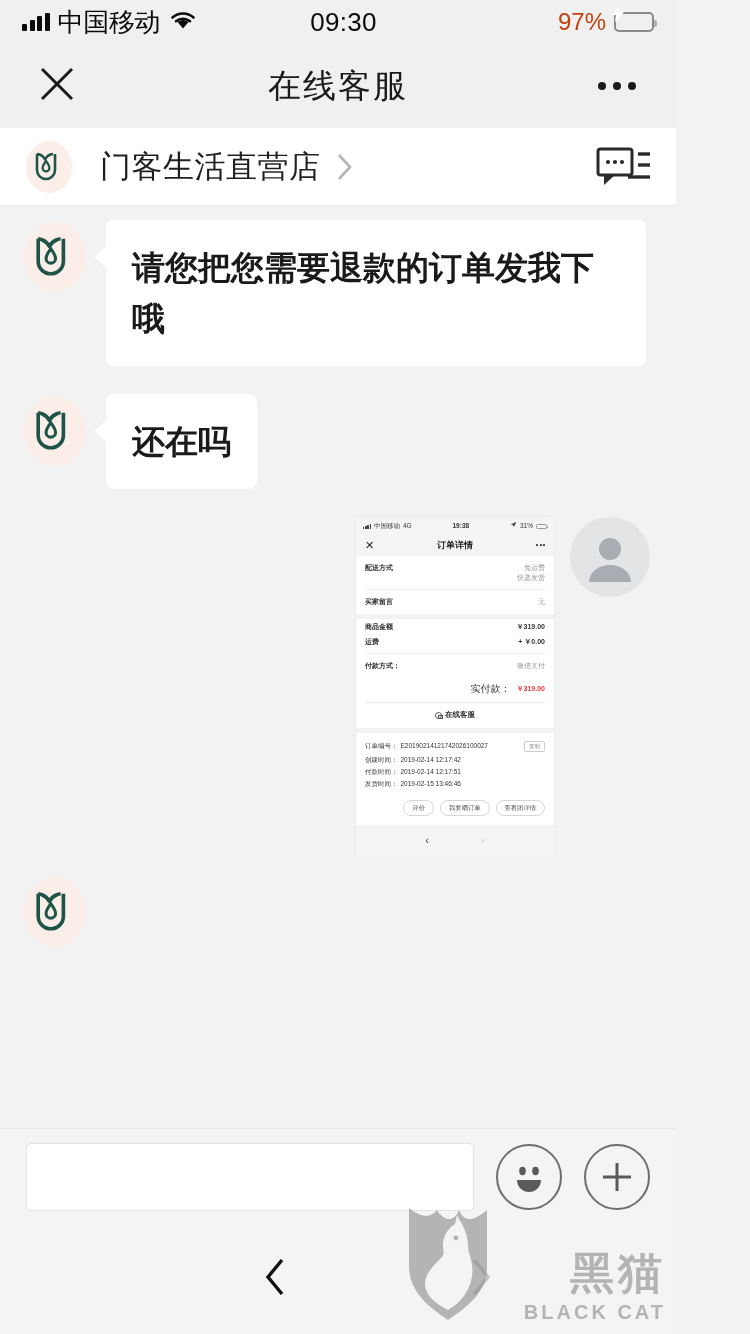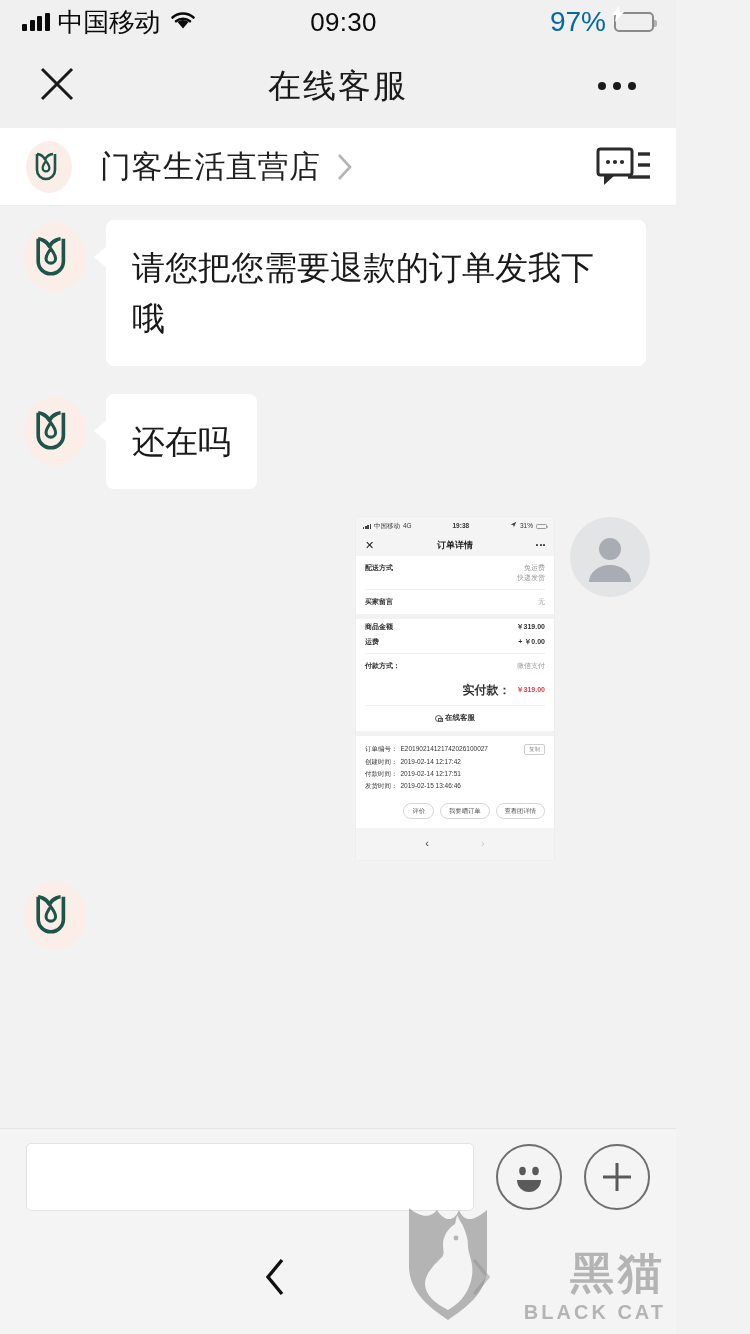--- a/index.html
+++ b/index.html
@@ -17,21 +17,21 @@
     display: flex; align-items: center; justify-content: space-between;
     padding: 0 22px; position: relative;
   }
   .sb-left { display: flex; align-items: center; gap: 8px; }
   .sb-carrier { font-size: 26px; color: #0b0b0b; letter-spacing: -0.3px; }
   .sb-center {
     position: absolute; left: 11px; right: 0; text-align: center;
     font-size: 26px; color: #0b0b0b; font-weight: 400; letter-spacing: 0.3px;
   }
   .sb-right { display: flex; align-items: center; gap: 8px; position: relative; z-index: 2;}
-  .sb-batt-text { font-size: 28px; color: #0369a1; }
+  .sb-batt-text { font-size: 24px; color: #c2410c; }
   .signal { display: flex; align-items: flex-end; gap: 2.5px; height: 18px; }
   .signal i { display: block; width: 5px; background: #0b0b0b; border-radius: 1px; }
   .signal i:nth-child(1) { height: 7px; }
   .signal i:nth-child(2) { height: 11px; }
   .signal i:nth-child(3) { height: 15px; }
   .signal i:nth-child(4) { height: 18px; }
   .battery {
     width: 40px; height: 20px; border: 2px solid #8a8a8a; border-radius: 5px;
     position: relative; padding: 2px;
   }
@@ -75,21 +75,21 @@
   .chat {
     position: absolute; top: 206px; left: 0; right: 0; bottom: 206px;
     background: #f2f2f2; overflow: hidden; padding: 14px 0 0 0;
   }
   .row { display: flex; align-items: flex-start; padding: 0 24px; margin-bottom: 28px; }
   .avatar {
     width: 62px; height: 70px; border-radius: 50%; background: #fbeee8;
     display:flex; align-items:center; justify-content:center; flex:0 0 auto;
     margin-top: 2px;
   }
-  .bubble-wrap { position: relative; margin-left: 20px; max-width: 540px; }
+  .bubble-wrap { position: relative; margin-left: 20px; max-width: 540px; font-weight: bold; }
   .bubble {
     background: #ffffff; border-radius: 8px; padding: 22px 26px;
     font-size: 33px; line-height: 1.55; color: #1a1a1a; position: relative;
     word-break: break-all;
   }
   .bubble:before {
     content: ""; position: absolute; left: -12px; top: 26px;
     border-top: 11px solid transparent; border-bottom: 11px solid transparent;
     border-right: 13px solid #ffffff;
   }
@@ -126,21 +126,21 @@
     padding: 7px 0; border-bottom: 0.6px solid #eeeeee;
   }
   .os-line:last-child{border-bottom:none;}
   .os-k { color:#333; font-weight:bold; font-size:7px;}
   .os-v { color:#9a9a9a; font-size:7px; text-align:right;}
   .os-v.dark { color:#333; font-weight:bold;}
   .os-v.red { color:#e4393c; font-weight:bold;}
   .os-gap { height:5px; background:#f2f2f2;}
   .os-amounts .os-line{border-bottom:none;padding:3px 0;}
   .os-total { display:flex; justify-content:flex-end; gap:6px; padding:8px 0 7px; align-items:center;}
-  .os-total .lbl{font-weight:bold;color:#333;font-size:12px;}
+  .os-total .lbl{font-weight:normal;color:#333;font-size:10px;}
   .os-cs {
     display:flex;align-items:center;justify-content:center;gap:3px;
     padding:7px 0 8px;border-top:0.6px solid #eee;font-size:7.5px;color:#333;font-weight:bold;
   }
   .os-cs .ring{width:7px;height:7px;border:0.8px solid #555;border-radius:50%;display:inline-block;position:relative;}
   .os-cs .ring:after{content:"";position:absolute;left:1.6px;top:2px;width:3.2px;height:2.4px;border:0.7px solid #555;}
   .os-meta { padding: 6px 9px 4px; }
   .os-meta .m { display:flex; align-items:center; font-size:6.5px; color:#333; padding:1.6px 0;}
   .os-meta .mk { color:#333; }
   .os-meta .mv { color:#333; margin-left:3px; }

